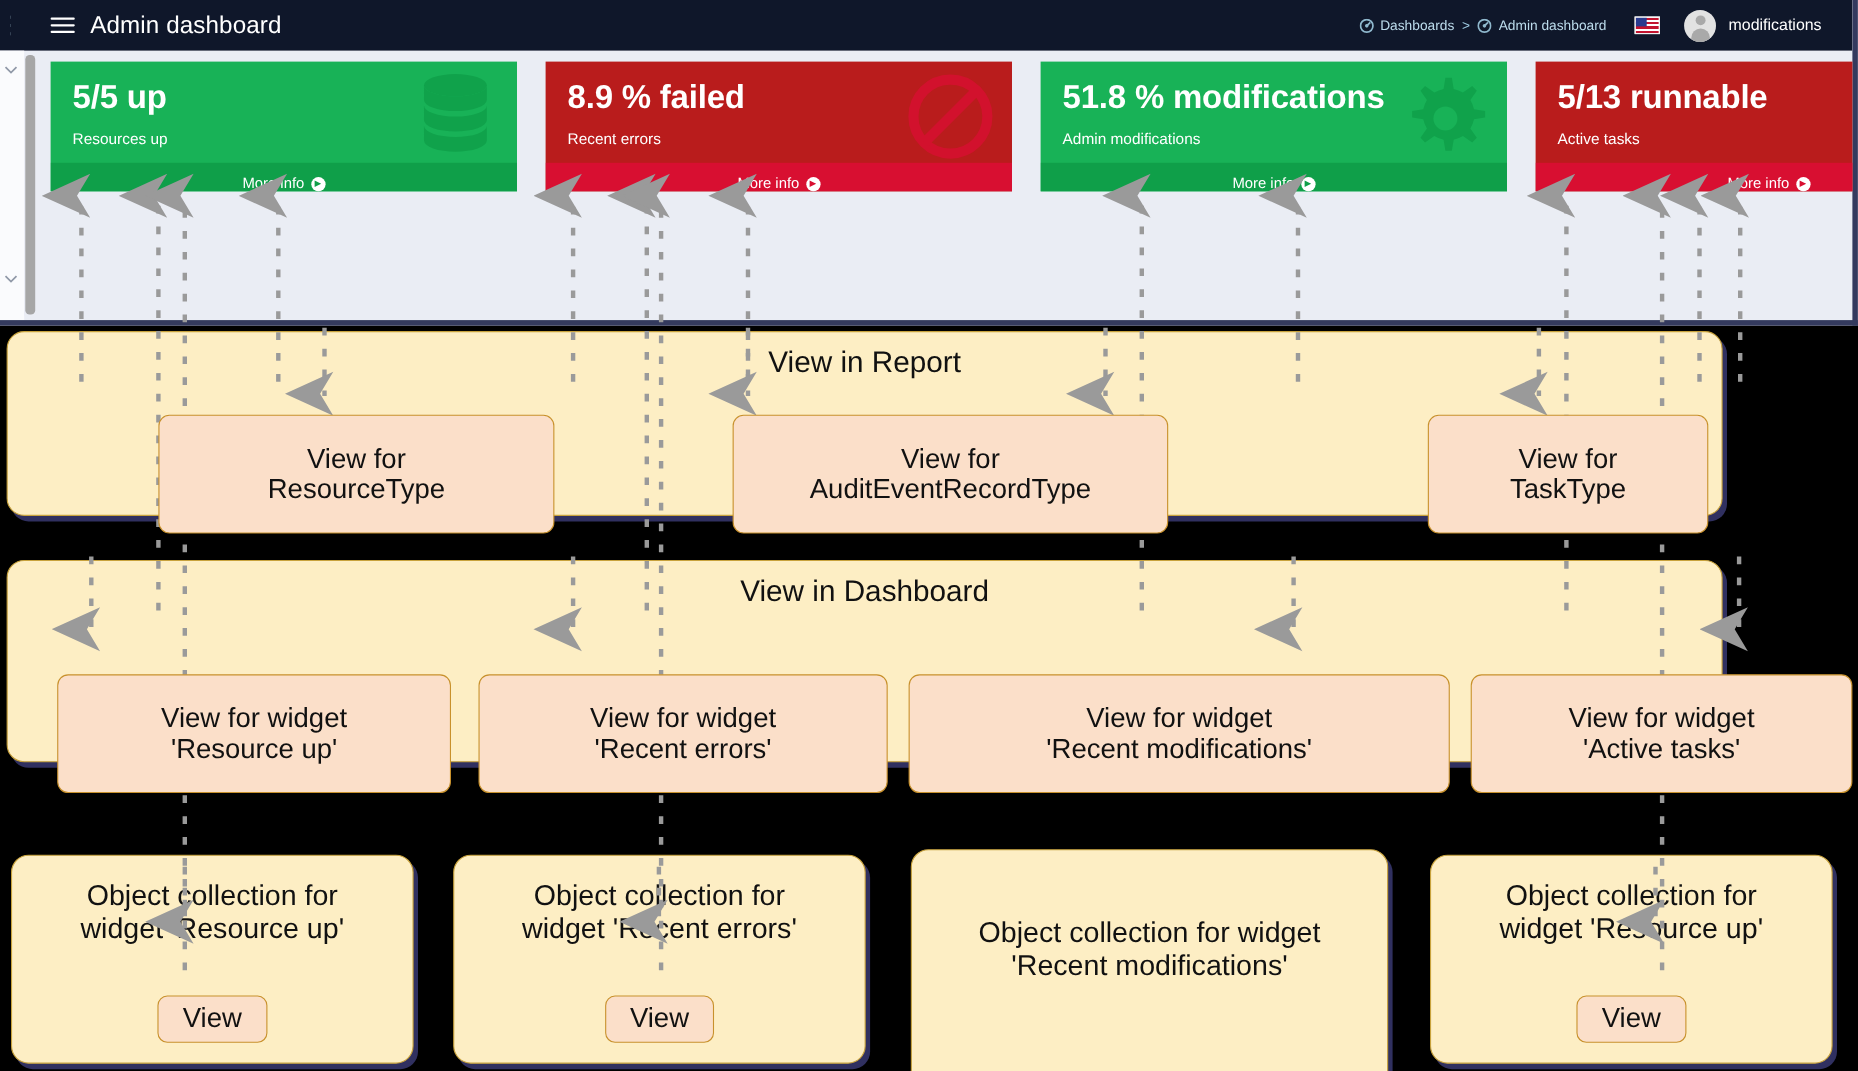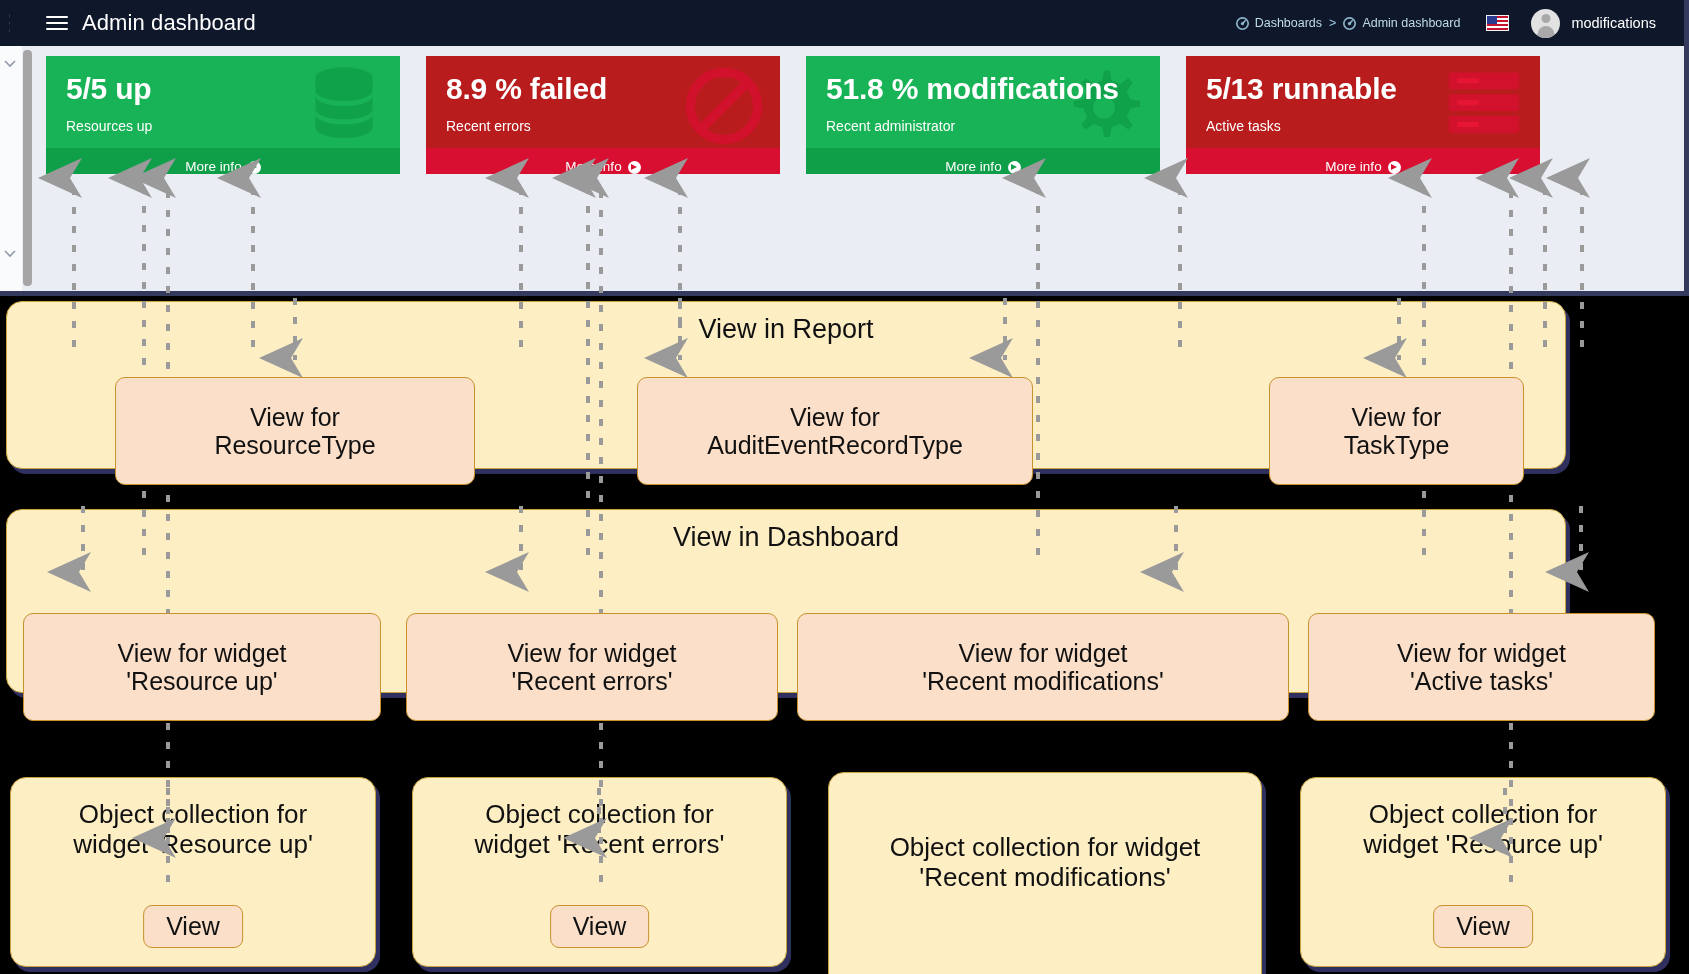--- a/index.html
+++ b/index.html
@@ -107,21 +107,21 @@
     width: 9px; height: 236px; background: #a6a6a6; border-radius: 4px;
   }
 
   
   .cards {
     position: absolute; left: 46px; top: 56px;
     width: 1600px; height: 120px;
     display: flex; gap: 26px;
   }
   .card {
-    position: relative; width: 354px; height: 118px;
+    position: relative; width: 424px; height: 118px;
     overflow: hidden; color: #fff; flex: none;
   }
   .card.green { background: #18b257; }
   .card.green .card-foot { background: #0f9f49; }
   .card.red   { background: #b91c1c; }
   .card.red .card-foot { background: #d80f31; }
   .card-big {
     position: absolute; left: 20px; top: 16px;
     font-size: 30px; font-weight: bold; white-space: nowrap;
     z-index: 3; letter-spacing: -.2px;
@@ -171,20 +171,21 @@
 
   .node {
     position: absolute;
     background: #fbdfc9;
     border: 1px solid #c8912c;
     border-radius: 10px;
     display: flex; align-items: center; justify-content: center;
     text-align: center; color: #111; font-size: 25px; line-height: 1.14;
     padding: 4px 8px;
     z-index: 24;
+    margin-left: 29px;
   }
   .bigbox {
     position: absolute;
     background: #fdeec4;
     border: 1px solid #c8a23c;
     border-radius: 16px;
     box-shadow: 4px 5px 0 0 #303060;
     z-index: 20;
   }
   .bigbox-label {
@@ -301,21 +302,21 @@
           </svg>
         </div>
         <div class="card-foot">
           <span>More info</span>
           <span class="arrow-circ"></span>
         </div>
       </div>
 
       <div class="card green">
         <div class="card-big">51.8 % modifications</div>
-        <div class="card-sub">Recent administrator</div>
+        <div class="card-sub">Admin modifications</div>
         <div class="card-ic">
           <svg viewBox="0 0 100 100">
             <g fill="#0f9f49">
               <path d="M50 8 l7 0 2 12 a32 32 0 0 1 10 4 l10-7 5 5 -7 10 a32 32 0 0 1 4 10 l12 2 0 7 -12 2 a32 32 0 0 1 -4 10 l7 10 -5 5 -10-7 a32 32 0 0 1 -10 4 l-2 12 -7 0 -2-12 a32 32 0 0 1 -10-4 l-10 7 -5-5 7-10 a32 32 0 0 1 -4-10 l-12-2 0-7 12-2 a32 32 0 0 1 4-10 l-7-10 5-5 10 7 a32 32 0 0 1 10-4 z"></path>
               <circle cx="50" cy="52" r="13" fill="#18b257"></circle>
             </g>
           </svg>
         </div>
         <div class="card-foot">
           <span>More info</span>

